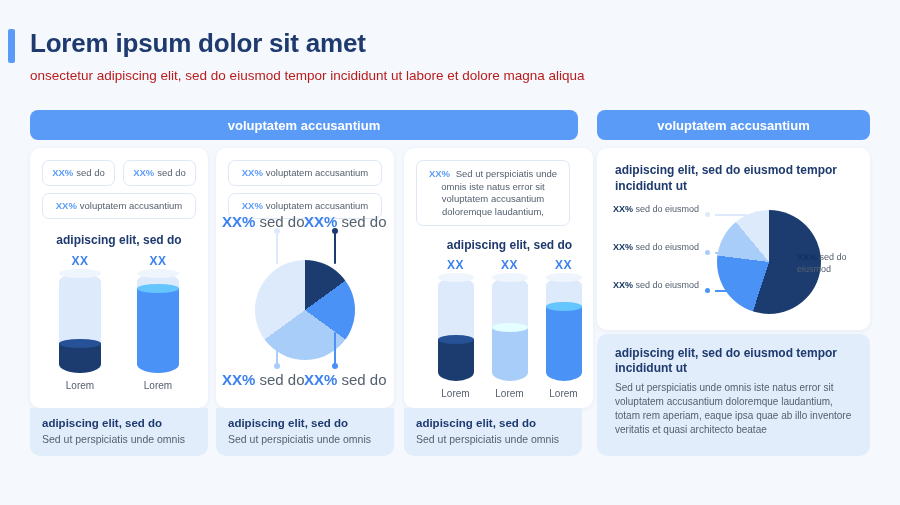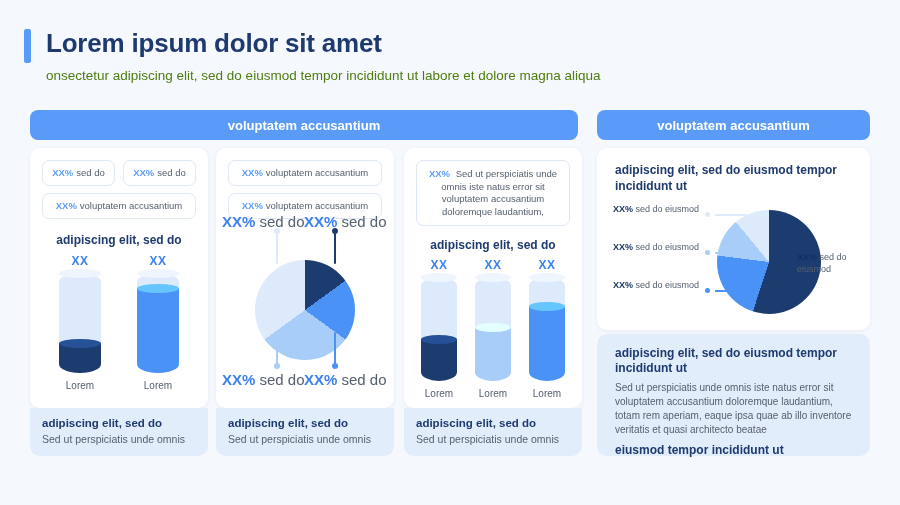--- a/index.html
+++ b/index.html
@@ -5,42 +5,42 @@
   html,body{margin:0;padding:0;}
   body{
     width:900px;height:505px;
     background:#f5f8fd;
     font-family:"Liberation Sans","DejaVu Sans",sans-serif;
     overflow:hidden;
     position:relative;
     -webkit-font-smoothing:antialiased;
   }
   
-  #header{position:absolute;left:16px;top:0;width:740px;height:100px;}
+  #header{position:absolute;left:0;top:0;width:740px;height:100px;}
   #title-accent{position:absolute;left:8px;top:29px;width:7px;height:34px;background:#5b9bf8;border-radius:2px;}
   #page-title{position:absolute;left:30px;top:28px;font-size:26px;font-weight:bold;color:#1e3a6e;letter-spacing:-0.2px;white-space:nowrap;}
-  #page-subtitle{position:absolute;left:30px;top:68px;font-size:13.5px;color:#4d7c0f;white-space:nowrap;}
+  #page-subtitle{position:absolute;left:30px;top:68px;font-size:13.5px;color:#b91c1c;white-space:nowrap;}
 
   
   .panel-header{
     position:absolute;height:30px;background:#5b9bf8;border-radius:8px;
     color:#ffffff;font-size:13px;font-weight:bold;
     display:flex;align-items:center;justify-content:center;
   }
   #left-panel-header{left:30px;top:110px;width:548px;}
   #right-panel-header{left:597px;top:110px;width:273px;}
 
   .col{
     position:absolute;top:148px;width:178px;
     background:#ffffff;border-radius:10px;
     box-shadow:0 1px 4px rgba(40,80,150,.07);
   }
   #col1{left:30px;height:260px;}
   #col2{left:216px;height:260px;}
-  #col3{left:404px;height:260px;}
+  #col3{left:404px;height:260px;padding-left:11px;}
 
   .col-footer{
     position:absolute;top:408px;width:178px;height:48px;
     background:#e2edfc;border-radius:0 0 10px 10px;
     box-sizing:border-box;padding:8px 12px 0 12px;
   }
   #foot1{left:30px;} #foot2{left:216px;} #foot3{left:404px;}
   .foot-title{font-size:11.5px;font-weight:bold;color:#1e3a6e;line-height:14px;}
   .foot-sub{font-size:10.5px;color:#55606f;line-height:14px;margin-top:2px;}
 
@@ -266,14 +266,13 @@
       <div class="conn" style="left: 108px; top: 52px; width: 5px; height: 5px; border-radius: 50%; background: rgb(168, 205, 249);"></div>
       <div class="rp-lbl" style="left: 14px; top: 6px; width: 88px; text-align: right;"><b>XX% </b><span>sed do eiusmod</span></div>
       <div class="conn" style="left: 118px; top: 16px; width: 32px; height: 1.6px; background: rgb(220, 234, 252);"></div>
       <div class="conn" style="left: 108px; top: 14px; width: 5px; height: 5px; border-radius: 50%; background: rgb(220, 234, 252);"></div>
     </div>
 </div>
 
 <div id="right-foot">
   <div class="rf-title">adipiscing elit, sed do eiusmod tempor incididunt ut</div>
   <div class="rf-body">Sed ut perspiciatis unde omnis iste natus error sit voluptatem accusantium doloremque laudantium, totam rem aperiam, eaque ipsa quae ab illo inventore veritatis et quasi architecto beatae</div>
-  <div class="rf-bottom">eiusmod tempor incididunt ut</div>
 </div>
 
 </body></html>

